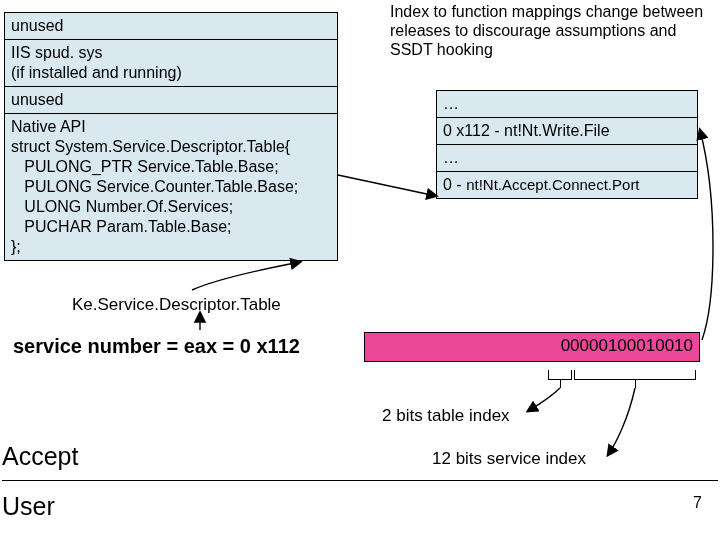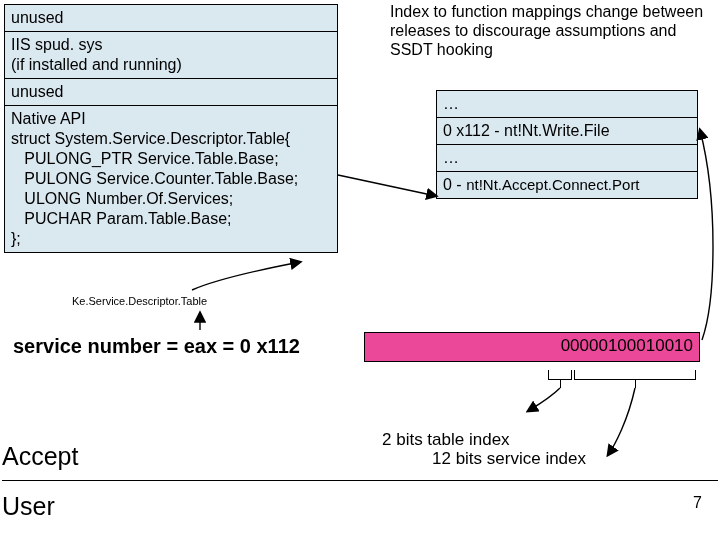--- a/index.html
+++ b/index.html
@@ -10,21 +10,21 @@
     background: #fff;
     font-family: Arial, sans-serif;
     font-size: 16px;
     color: #000;
     position: relative;
     overflow: hidden;
   }
   .left-table {
     position: absolute;
     left: 4px;
-    top: 4px;
+    top: 12px;
     width: 334px;
   }
   .cell {
     border: 1.5px solid #000;
     background: #dae8f0;
     padding: 3px 6px;
     line-height: 1.25;
   }
   .cell + .cell { border-top: none; }
   .cell-tall { min-height: 42px; }
@@ -40,21 +40,21 @@
   .right-table {
     position: absolute;
     left: 436px;
     top: 90px;
     width: 262px;
   }
   .ke-label {
     position: absolute;
     left: 72px;
     top: 295px;
-    font-size: 11px;
+    font-size: 17px;
   }
   .eqn {
     position: absolute;
     left: 13px;
     top: 335px;
     font-size: 20px;
     font-weight: bold;
   }
   .binary-box {
     position: absolute;
@@ -73,21 +73,20 @@
     border-bottom: 1px solid #000;
     height: 10px;
   }
   .bracket .vl { position: absolute; width: 1px; background: #000; height: 10px; top: 0; }
   .bracket .tick { position: absolute; width: 1px; background: #000; height: 8px; top: 10px; left: 50%; }
   .bits2 {
     position: absolute;
     left: 382px;
     top: 406px;
     font-size: 17px;
-    margin-top: 24px;
   }
   .bits12 {
     position: absolute;
     left: 432px;
     top: 449px;
     font-size: 17px;
   }
   .kernel {
     position: absolute;
     left: 2px;

